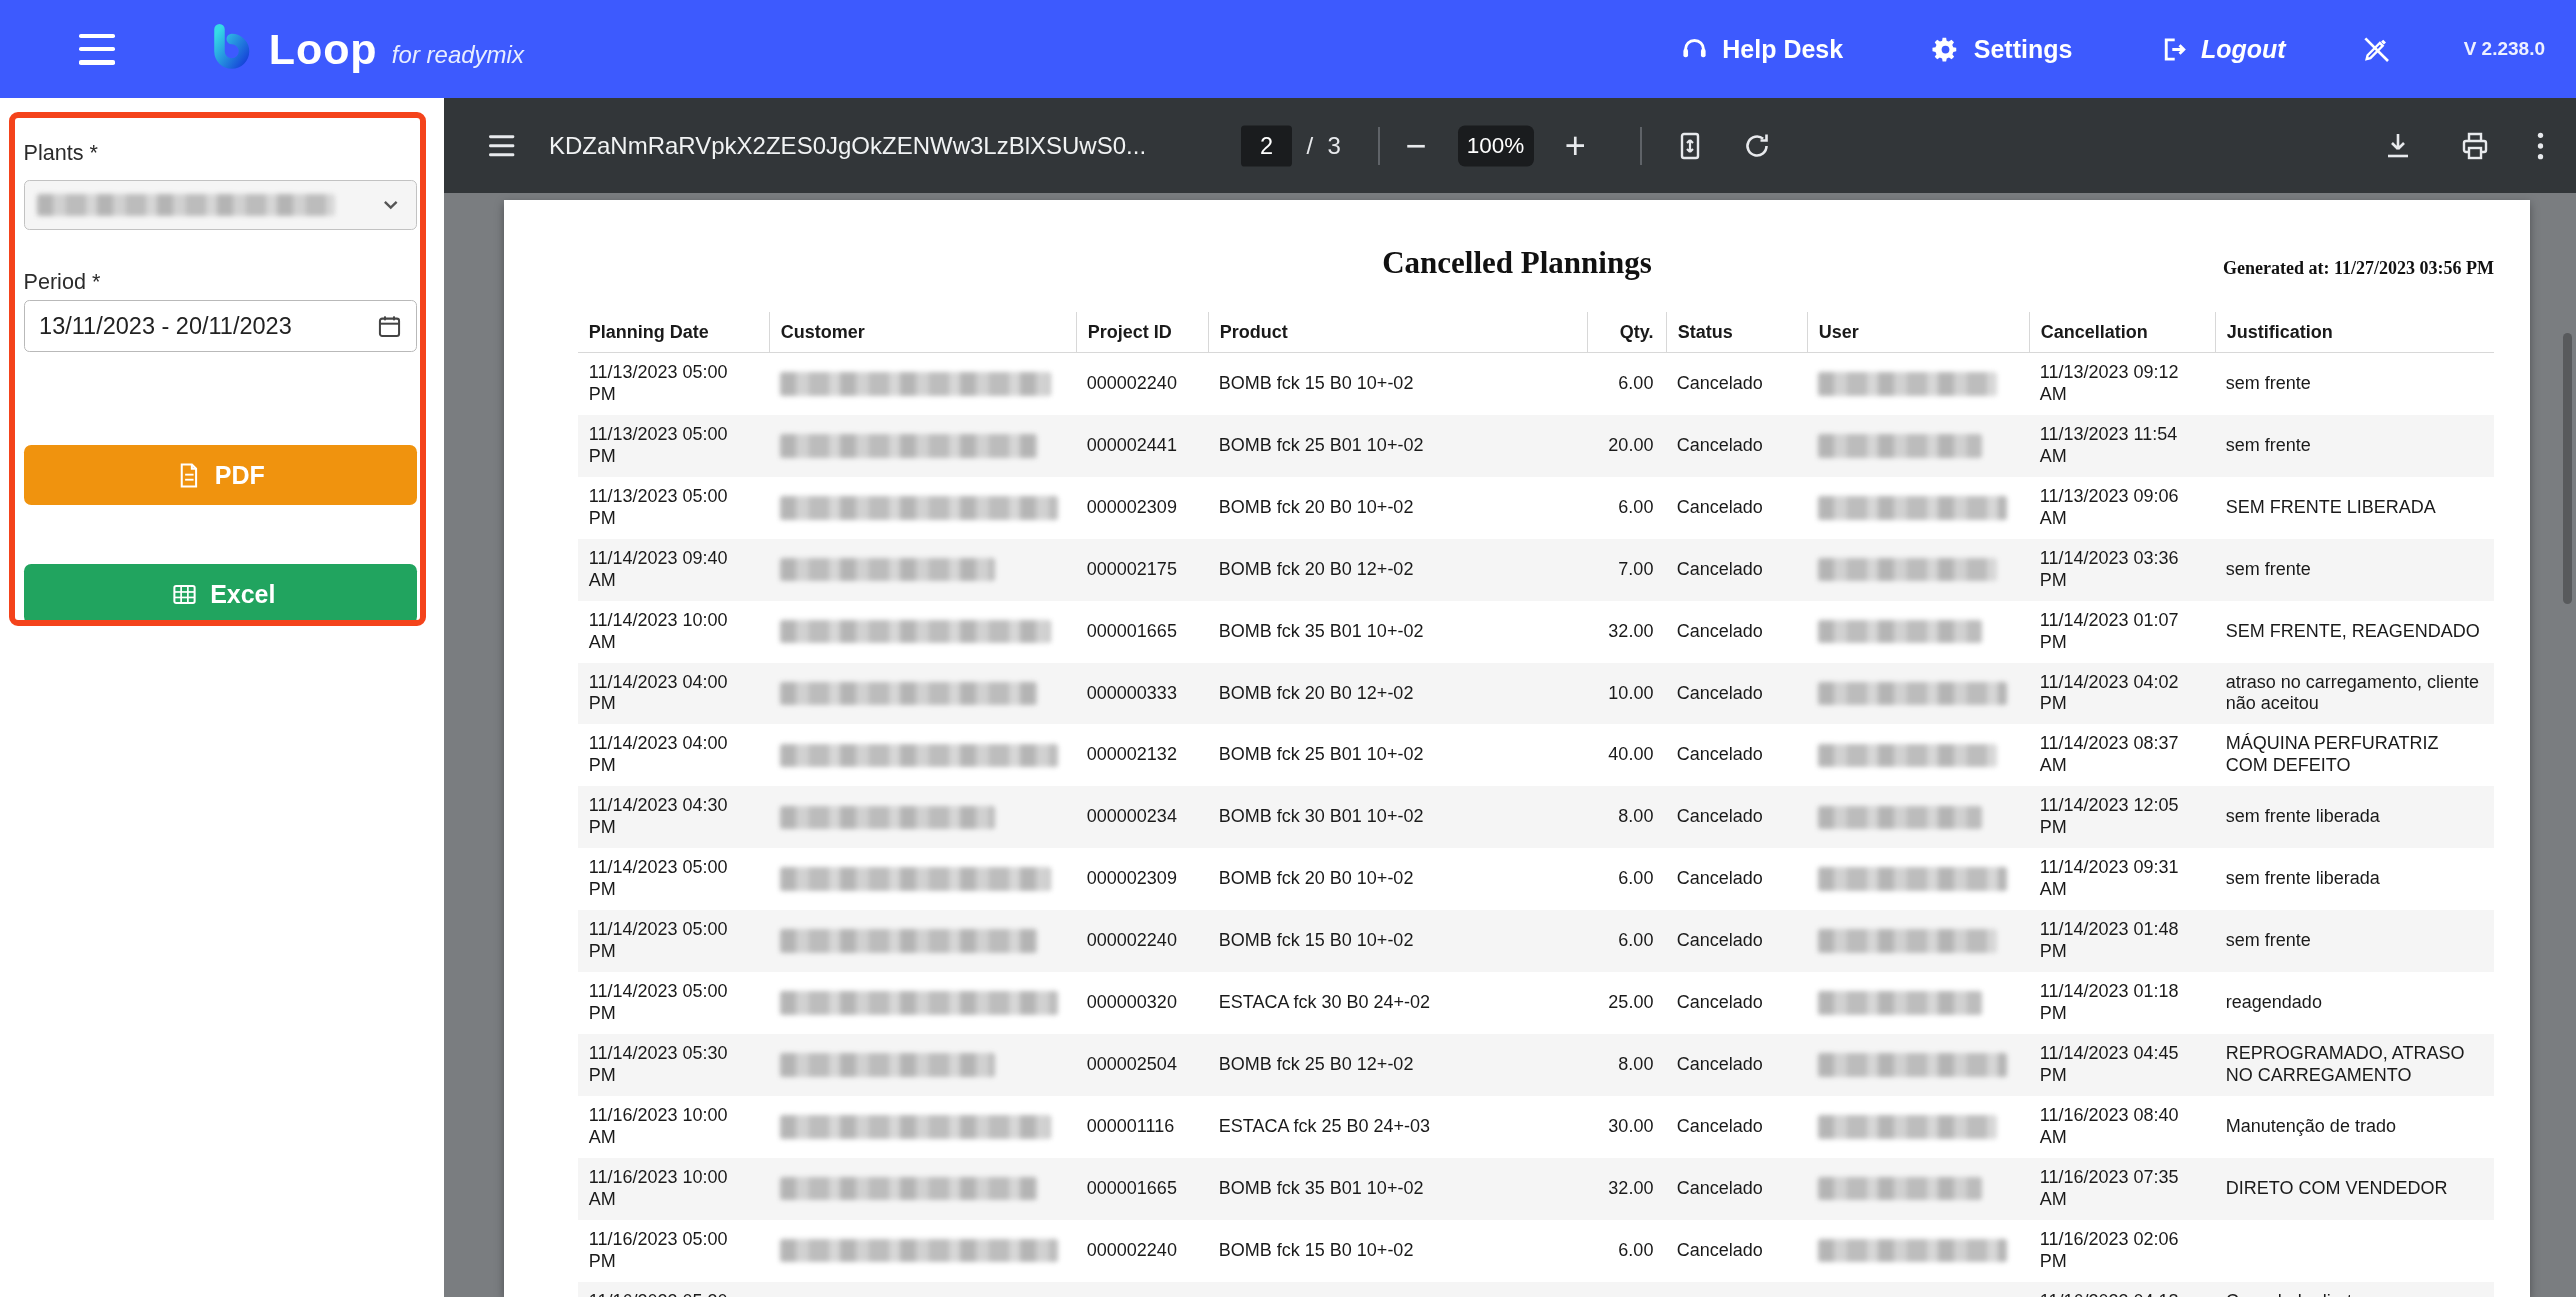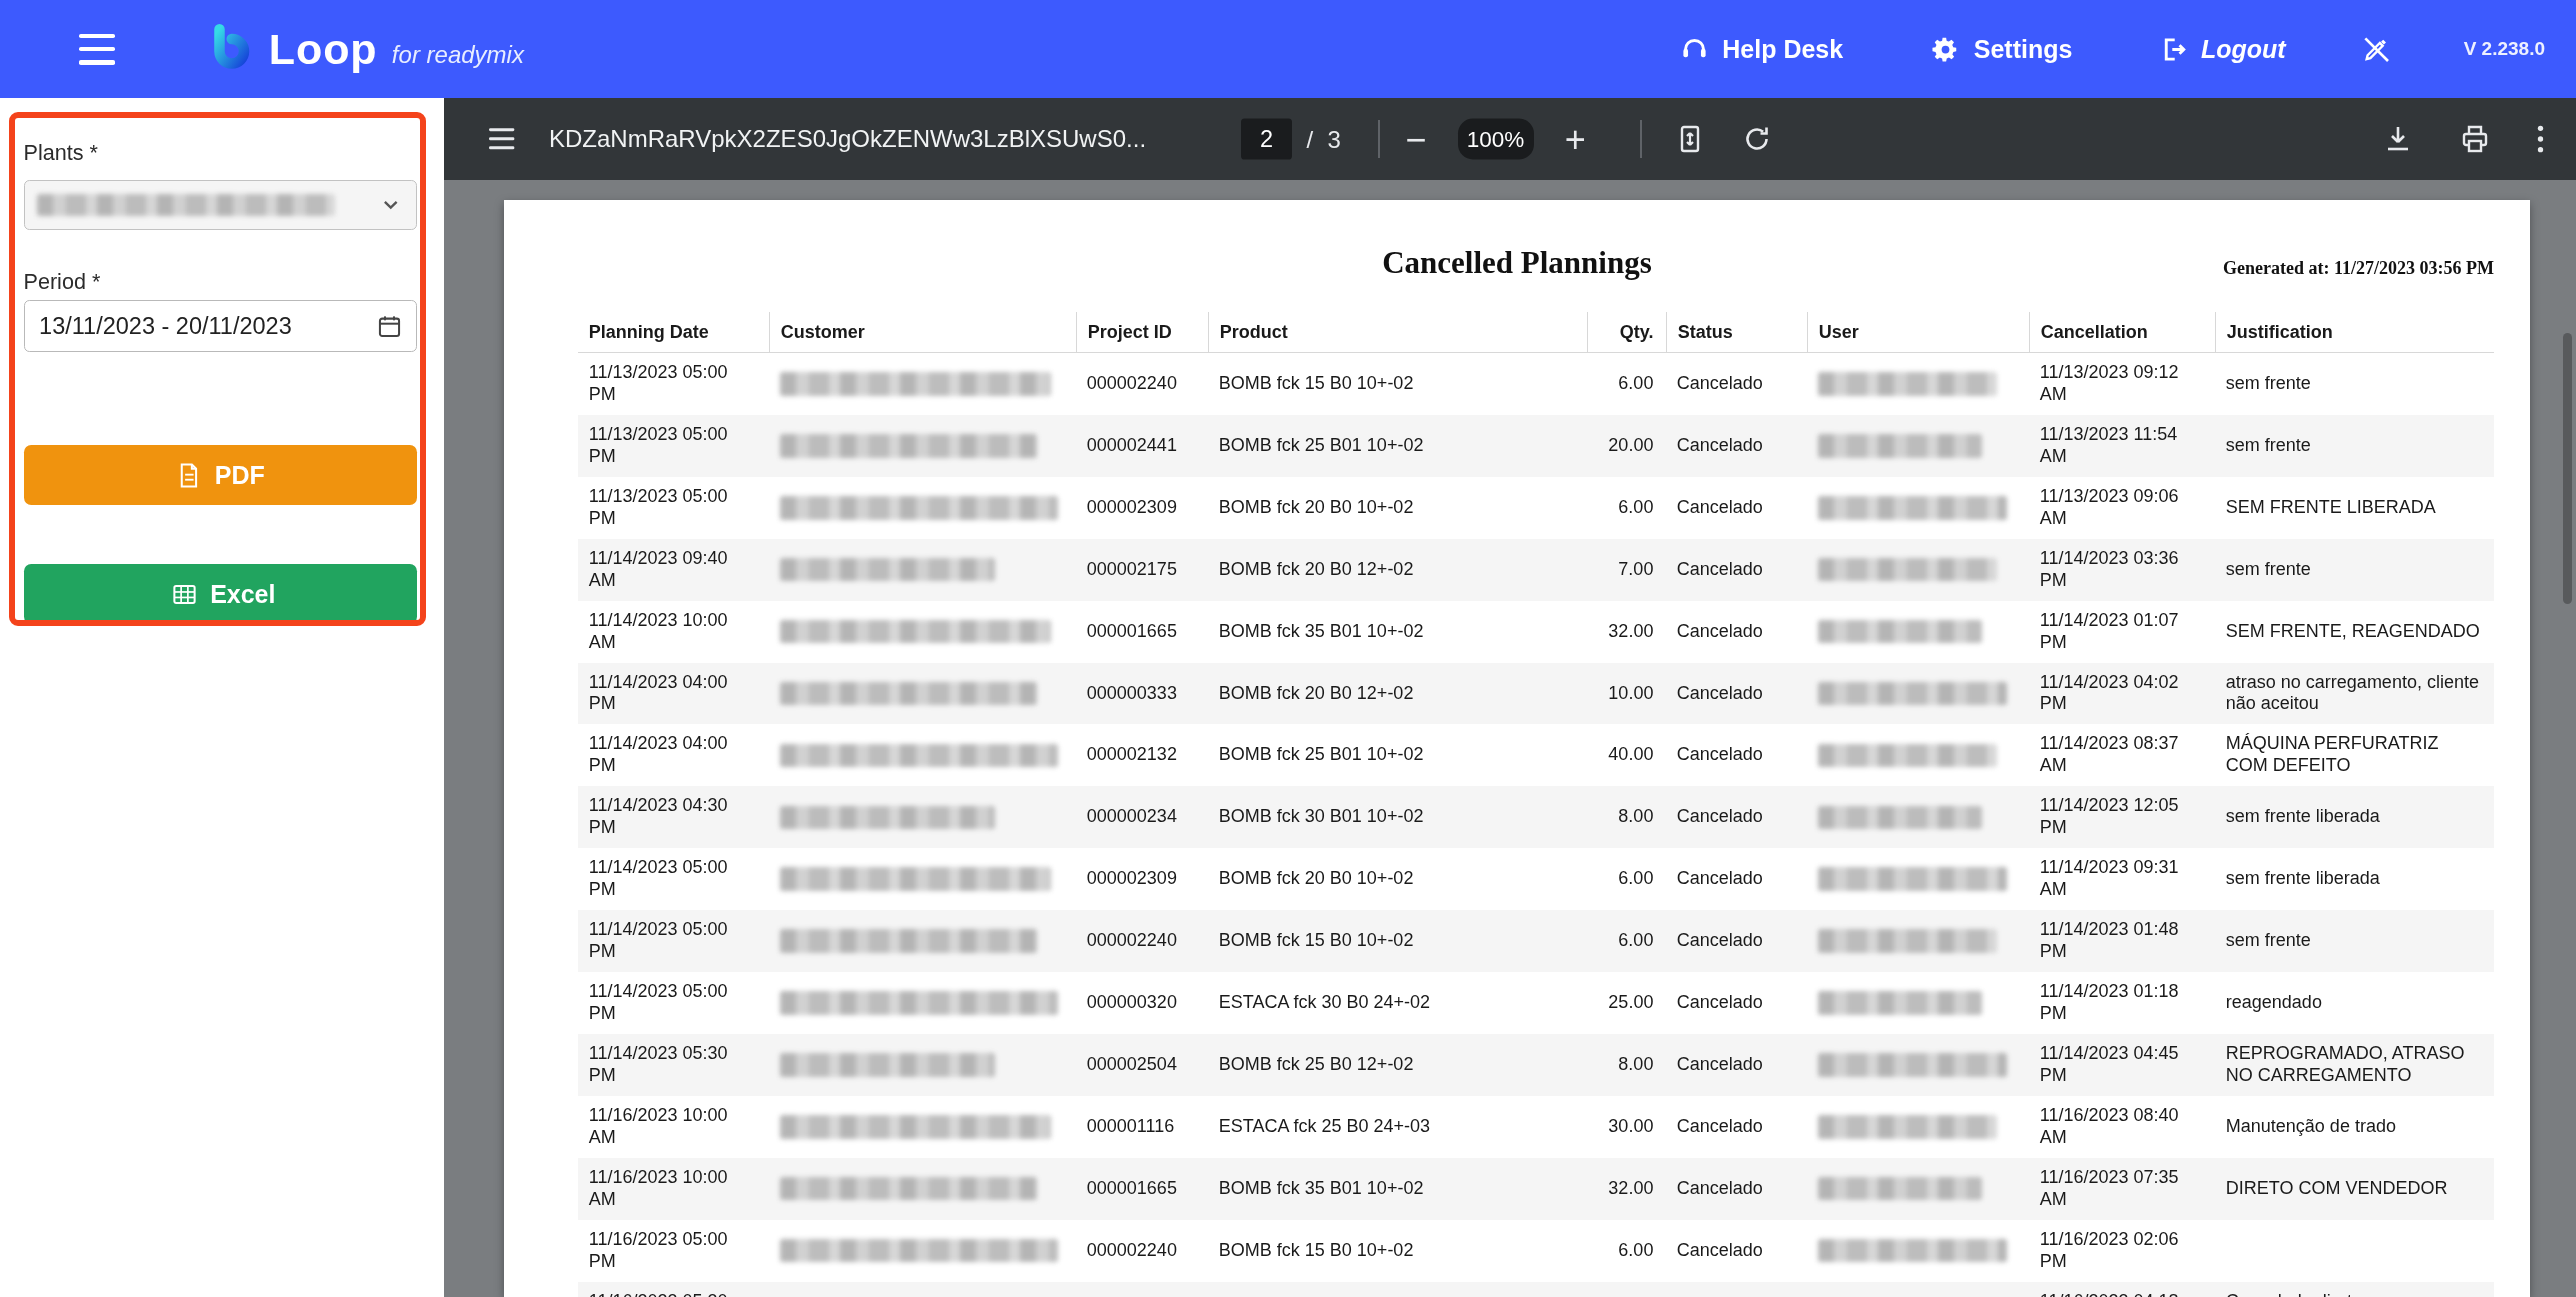--- a/index.html
+++ b/index.html
@@ -32,32 +32,32 @@
   .datefield{position:absolute;left:23.5px;top:202px;width:393px;height:52px;border:1.8px solid #b9b9b9;border-radius:5.4px;background:#fff;
           display:flex;align-items:center;box-sizing:border-box;padding:0 12.6px;}
   .datefield input{border:none;outline:none;flex:1;font-size:23.5px;color:#222;font-family:"Liberation Sans",sans-serif;background:transparent;}
   .btn{position:absolute;left:23.5px;width:393px;height:60px;border:none;border-radius:7.2px;color:#fff;font-size:25px;font-weight:bold;
        display:flex;align-items:center;justify-content:center;gap:12.6px;cursor:pointer;font-family:"Liberation Sans",sans-serif;}
   .btn-pdf{top:347px;background:#f0930e;}
   .btn-excel{top:466px;background:#21a45f;padding-left:12px;}
 
   
   .viewer{position:absolute;left:444px;top:98px;right:0;bottom:0;background:#7a7d80;overflow:hidden;}
-  .pdf-toolbar{position:absolute;left:0;top:0;width:100%;height:82px;background:#323639;color:#f1f3f4;}
+  .pdf-toolbar{position:absolute;left:0;top:0;width:100%;height:95px;background:#323639;color:#f1f3f4;}
   .tbi{position:absolute;top:50%;transform:translateY(-50%);display:flex;align-items:center;background:none;border:none;padding:0;cursor:pointer;color:#e8eaed;}
   .tb-menu{left:45px;}
   .tb-title{left:105px;max-width:622px;overflow:hidden;white-space:nowrap;text-overflow:ellipsis;font-size:24px;color:#f1f3f4;}
   .tb-pages{left:797px;gap:14.4px;font-size:24px;}
   .pagebox{width:51px;height:41px;background:#1a1c1e;border:none;border-radius:3.6px;color:#fff;font-size:23.5px;display:flex;align-items:center;justify-content:center;cursor:text;}
   .tb-sep{position:absolute;top:50%;transform:translateY(-50%);width:1.8px;height:38px;background:#5f6368;}
   .sep1{left:934px;}
   .sep2{left:1196px;}
   .tb-zoomgrp{left:952px;gap:21.6px;}
   .zbtn{width:40px;height:40px;background:none;border:none;color:#e8eaed;font-size:36px;line-height:36px;display:flex;align-items:center;justify-content:center;cursor:pointer;padding:0;}
-  .zoombox{width:76px;height:41px;background:#1a1c1e;border-radius:15px;color:#fff;font-size:22.5px;display:flex;align-items:center;justify-content:center;}
+  .zoombox{width:76px;height:41px;background:#1a1c1e;border-radius:7px;color:#fff;font-size:22.5px;display:flex;align-items:center;justify-content:center;}
   .tb-fit{left:1230px;}
   .tb-rotate{left:1297px;}
   .tb-right{right:31px;gap:45px;}
   .tb-right .tbi2{background:none;border:none;padding:0;cursor:pointer;display:flex;align-items:center;}
 
   
   .page{position:absolute;left:60px;top:102px;width:2026px;height:1097px;background:#ffffff;box-shadow:0 2.7px 9px rgba(0,0,0,.35);}
   .report-title{position:absolute;top:45px;left:0;width:100%;text-align:center;font-family:"Liberation Serif",serif;font-weight:bold;font-size:31px;color:#111;}
   .generated{position:absolute;top:58px;right:36px;font-family:"Liberation Serif",serif;font-weight:bold;font-size:18px;color:#111;}
   .rtable{position:absolute;left:74px;top:112px;width:1916px;font-size:18px;color:#1a1a1a;}

